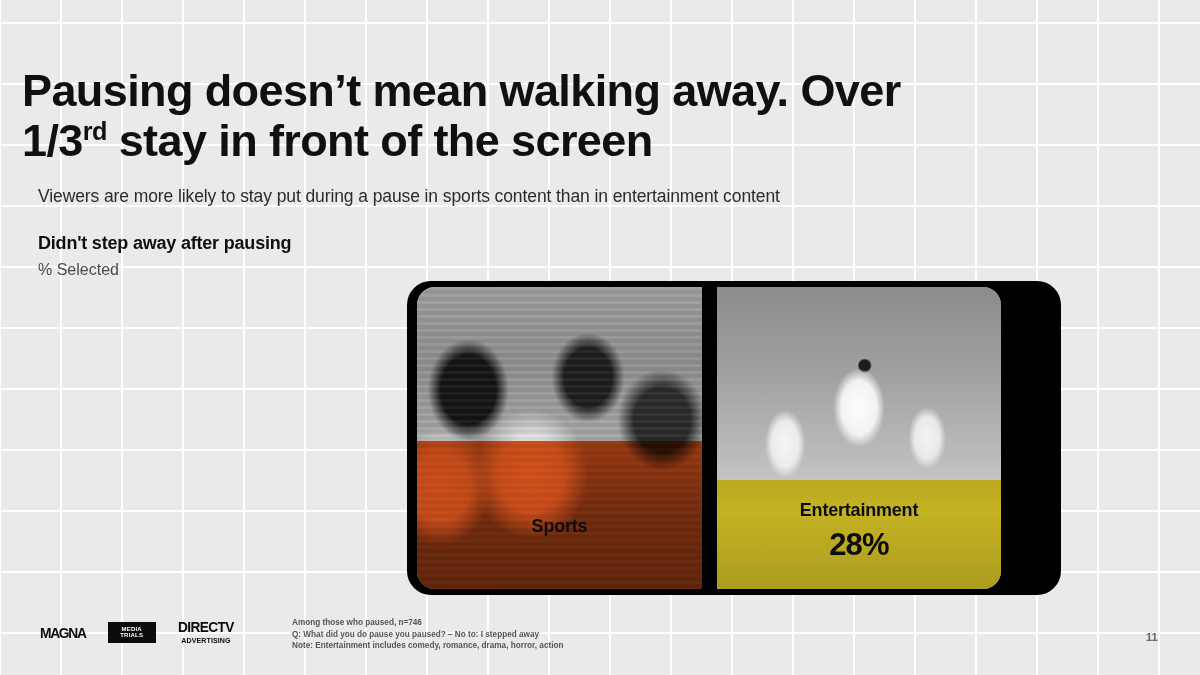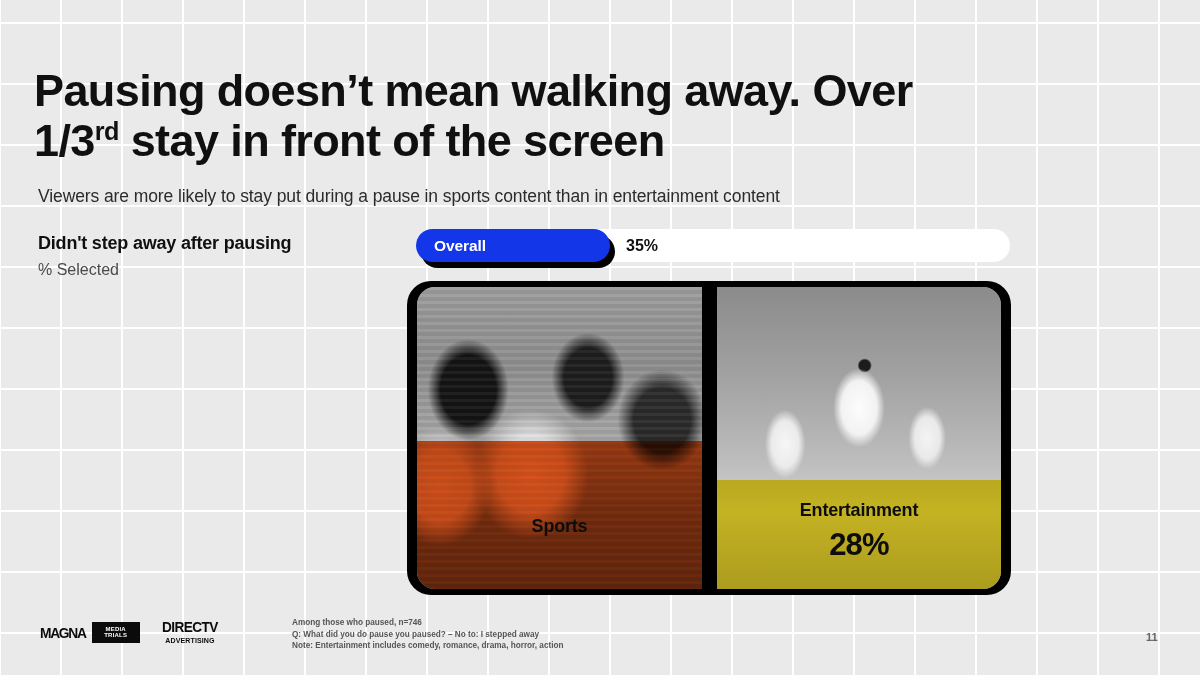--- a/index.html
+++ b/index.html
@@ -23,21 +23,21 @@
     background-image:
       linear-gradient(to right, #ffffff 2px, transparent 2px),
       linear-gradient(to bottom, #ffffff 2px, transparent 2px);
     background-size: 61px 61px;
     background-position: -1px 22px;
   }
 
   
   .title {
     position: absolute;
-    left: 34px;
+    left: 22px;
     top: 36px;
     width: 950px;
     font-size: 45px;
     line-height: 50px;
     font-weight: 700;
     color: #101010;
     letter-spacing: -0.6px;
   }
   .title sup {
     font-size: 0.56em;
@@ -120,21 +120,21 @@
     font-size: 16px;
     font-weight: 700;
     color: #101010;
   }
 
   
   .cards {
     position: absolute;
     left: 407px;
     top: 281px;
-    width: 604px;
+    width: 654px;
     height: 314px;
     background: #000000;
     border-radius: 24px;
     padding: 0;
     box-sizing: border-box;
   }
   .card {
     position: absolute;
     top: 6px;
     height: 302px;
@@ -240,21 +240,21 @@
     position: absolute;
     left: 38px;
     top: 620px;
     display: flex;
     align-items: center;
     gap: 22px;
   }
   .logo-magna {
     display: flex;
     align-items: center;
-    gap: 4px;
+    gap: 20px;
     justify-content: space-between;
   }
   .logo-magna-word {
     font-size: 15px;
     font-weight: 700;
     color: #0b0b0b;
     letter-spacing: -1.4px;
     transform: scaleX(0.92);
   }
   .logo-magna-box {
@@ -308,27 +308,20 @@
 
 <div id="slide">
 
   <h1 class="title"><span>Pausing doesn’t mean walking away. Over 1/3</span><sup>rd</sup><span> stay in front of the screen</span></h1>
 
   <div class="subtitle">Viewers are more likely to stay put during a pause in sports content than in entertainment content</div>
 
   <div class="metric-label">Didn't step away after pausing</div>
   <div class="metric-sub">% Selected</div>
 
-  <div class="overall-wrap">
-    <div class="overall-track"></div>
-    <div class="overall-fill">
-      <span class="overall-fill-label">Overall</span>
-    </div>
-    <div class="overall-value">35%</div>
-  </div>
 
   <div class="cards">
 
     <div class="card sports">
       <div class="photo sports"></div>
       <div class="overlay sports"></div>
       <div class="card-text sports">
         <div class="card-name">Sports</div>
       </div>
     </div>

